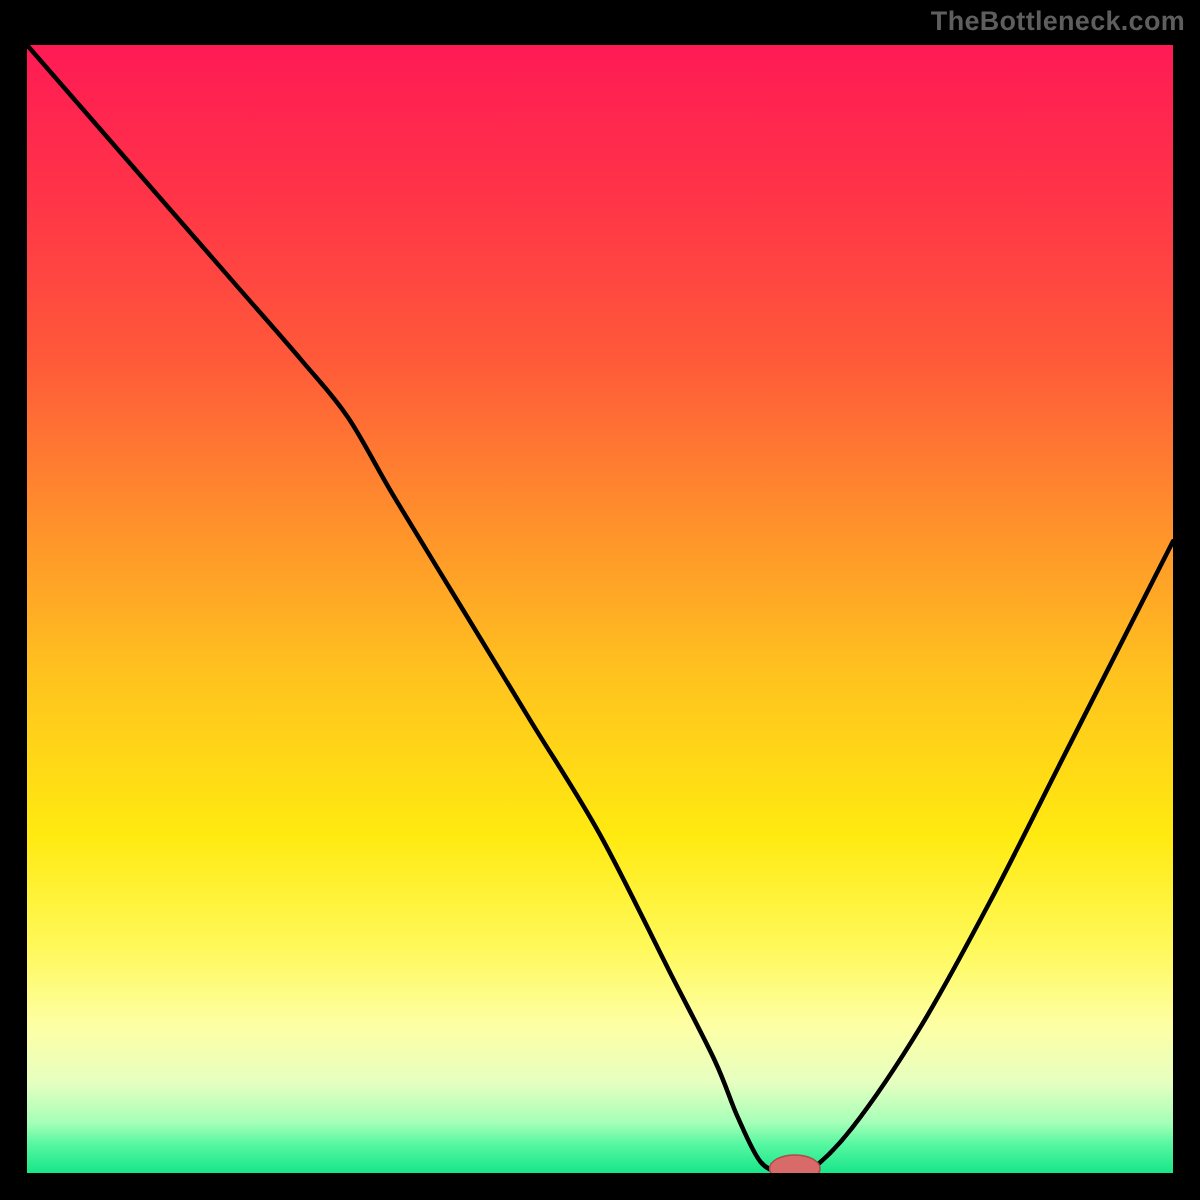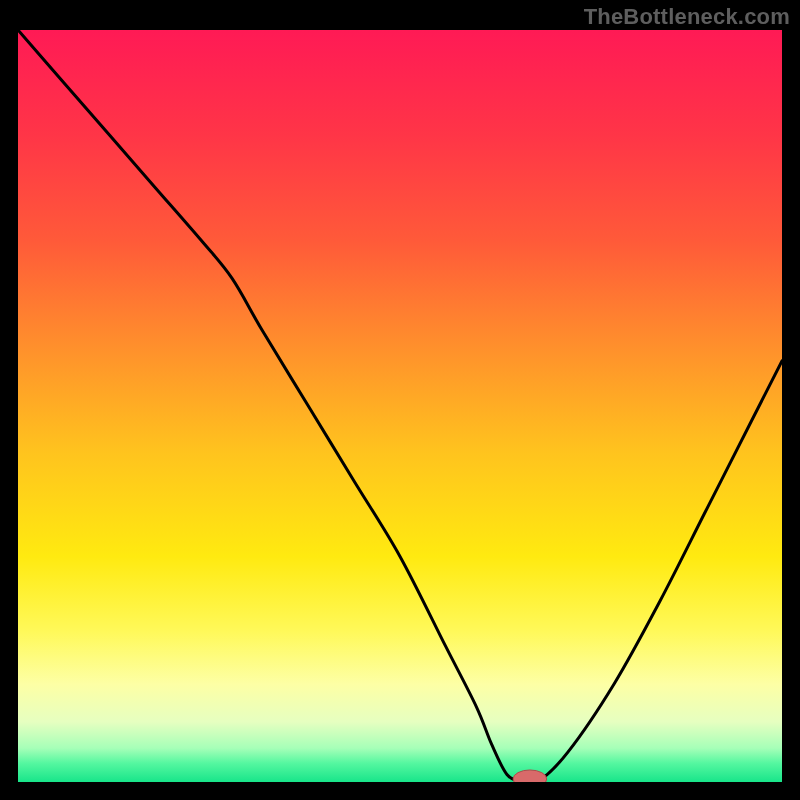--- a/index.html
+++ b/index.html
@@ -15,21 +15,21 @@
     position: relative;
     width: 800px;
     height: 800px;
     background: #000;
   }
   .watermark {
     position: absolute;
     top: 4px;
     right: 10px;
     color: #5e5e5e;
-    font-size: 22px;
+    font-size: 18px;
     font-weight: 600;
     letter-spacing: 0.2px;
     user-select: none;
   }
   .plot {
     position: absolute;
     left: 18px;
     top: 30px;
     width: 764px;   
     height: 752px;  

